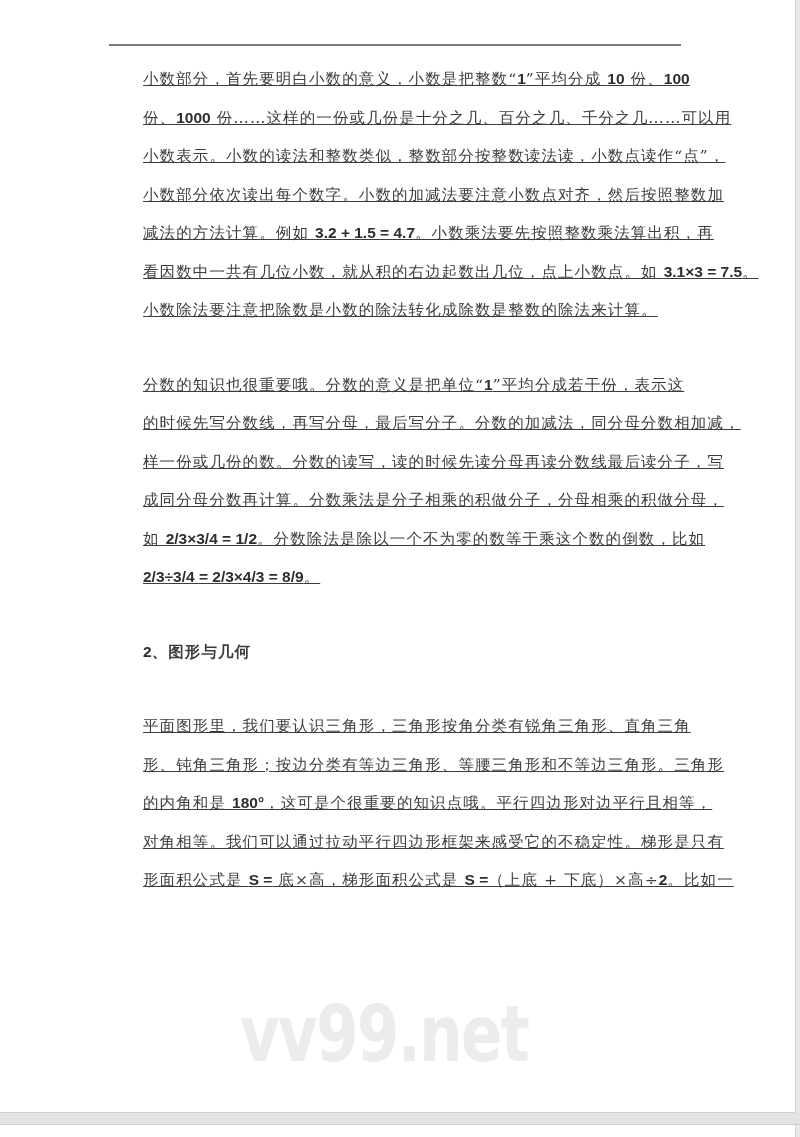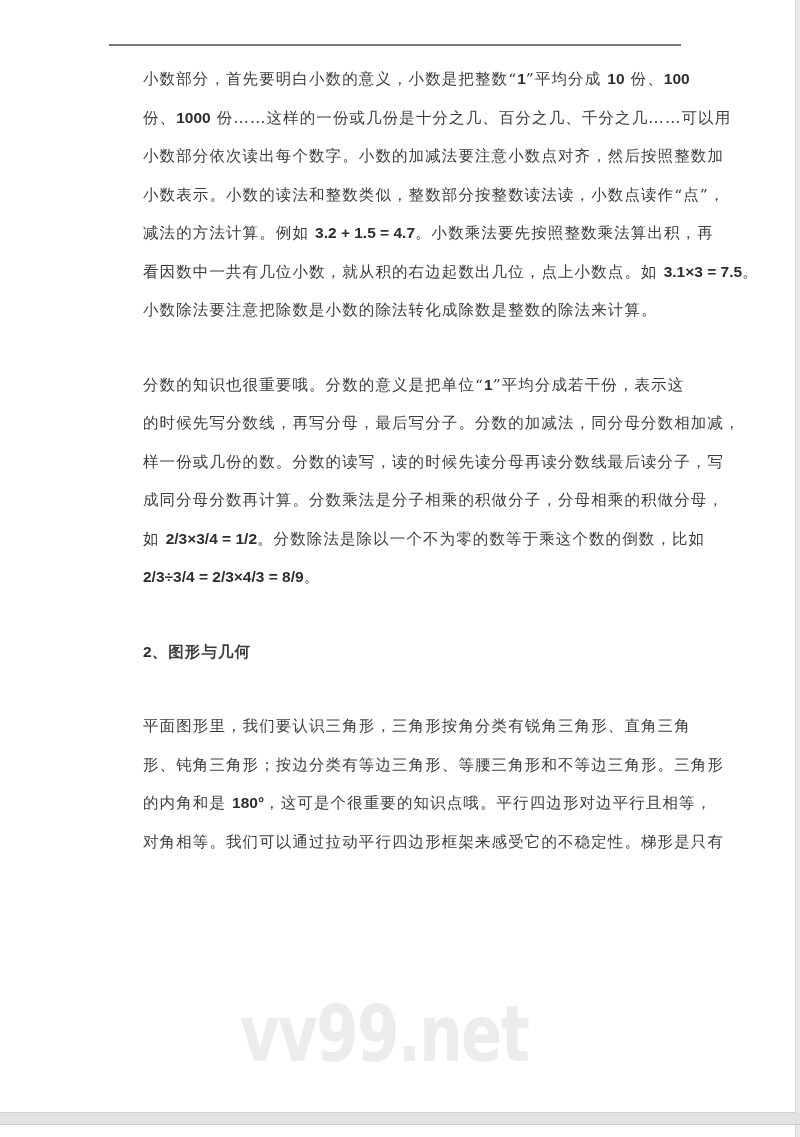--- a/index.html
+++ b/index.html
@@ -27,21 +27,21 @@
     }
     .para {
       margin: 0;
       font-size: 15.5px;
       line-height: 38.5px;
       letter-spacing: 1.1px;
       text-align: justify;
       text-align-last: left;
       color: #3d3d3d;
     }
-    .para.indent { text-indent: 33px; }
+    .para.indent { text-indent: 33px; text-decoration: underline; }
     .gap { height: 36px; }
     .heading {
       margin: 0; padding-left: 33px;
       font-size: 15.5px; line-height: 38.5px; letter-spacing: 1.1px;
       color: #3d3d3d;
     }
     .num {
       font-family: "Liberation Sans", "DejaVu Sans", sans-serif;
       font-weight: bold; color: #2e2e2e; letter-spacing: 0;
     }
@@ -68,22 +68,22 @@
 <body>
 
 <div class="page">
   <div class="header-rule"></div>
 
   <div class="content">
 
     <p class="para indent">
       <span class="line">小数部分，首先要明白小数的意义，小数是把整数“<span class="num">1</span>”平均分成 <span class="num">10</span> 份、<span class="num">100</span></span>
       <span class="line">份、<span class="num">1000</span> 份……这样的一份或几份是十分之几、百分之几、千分之几……可以用</span>
+      <span class="line">小数表示。小数的读法和整数类似，整数部分按整数读法读，小数点读作“点”，</span>
       <span class="line">小数部分依次读出每个数字。小数的加减法要注意小数点对齐，然后按照整数加</span>
-      <span class="line">小数表示。小数的读法和整数类似，整数部分按整数读法读，小数点读作“点”，</span>
       <span class="line">减法的方法计算。例如 <span class="num">3.2 + 1.5 = 4.7</span>。小数乘法要先按照整数乘法算出积，再</span>
       <span class="line">看因数中一共有几位小数，就从积的右边起数出几位，点上小数点。如 <span class="num">3.1×3 = 7.5</span>。</span>
       <span class="line">小数除法要注意把除数是小数的除法转化成除数是整数的除法来计算。</span>
     </p>
 
     <div class="gap"></div>
 
     <p class="para indent">
       <span class="line">分数的知识也很重要哦。分数的意义是把单位“<span class="num">1</span>”平均分成若干份，表示这</span>
       <span class="line">的时候先写分数线，再写分母，最后写分子。分数的加减法，同分母分数相加减，</span>
@@ -97,20 +97,21 @@
 
     <h2 class="heading"><span class="num">2</span>、图形与几何</h2>
 
     <div class="gap"></div>
 
     <p class="para indent">
       <span class="line">平面图形里，我们要认识三角形，三角形按角分类有锐角三角形、直角三角</span>
       <span class="line">形、钝角三角形；按边分类有等边三角形、等腰三角形和不等边三角形。三角形</span>
       <span class="line">的内角和是 <span class="num">180°</span>，这可是个很重要的知识点哦。平行四边形对边平行且相等，</span>
       <span class="line">对角相等。我们可以通过拉动平行四边形框架来感受它的不稳定性。梯形是只有</span>
+      <span class="line">形面积公式是 <span class="num">S =</span> 底×高，梯形面积公式是 <span class="num">S =</span>（上底 + 下底）×高÷<span class="num">2</span>。比如一</span>
     </p>
   </div>
 
   <div class="watermark">vv99.net</div>
 </div>
 
 <div class="bottom-strip"></div>
 <div class="next-page"></div>
 
 </body></html>

